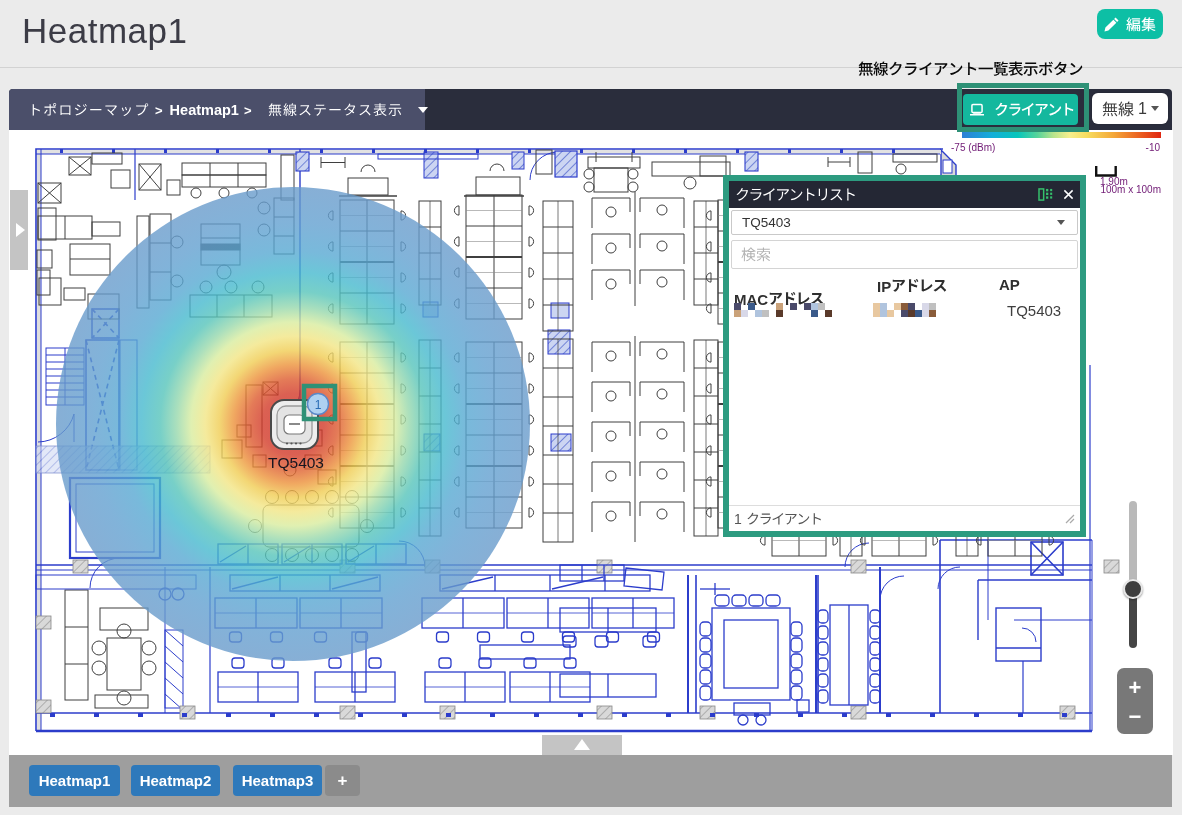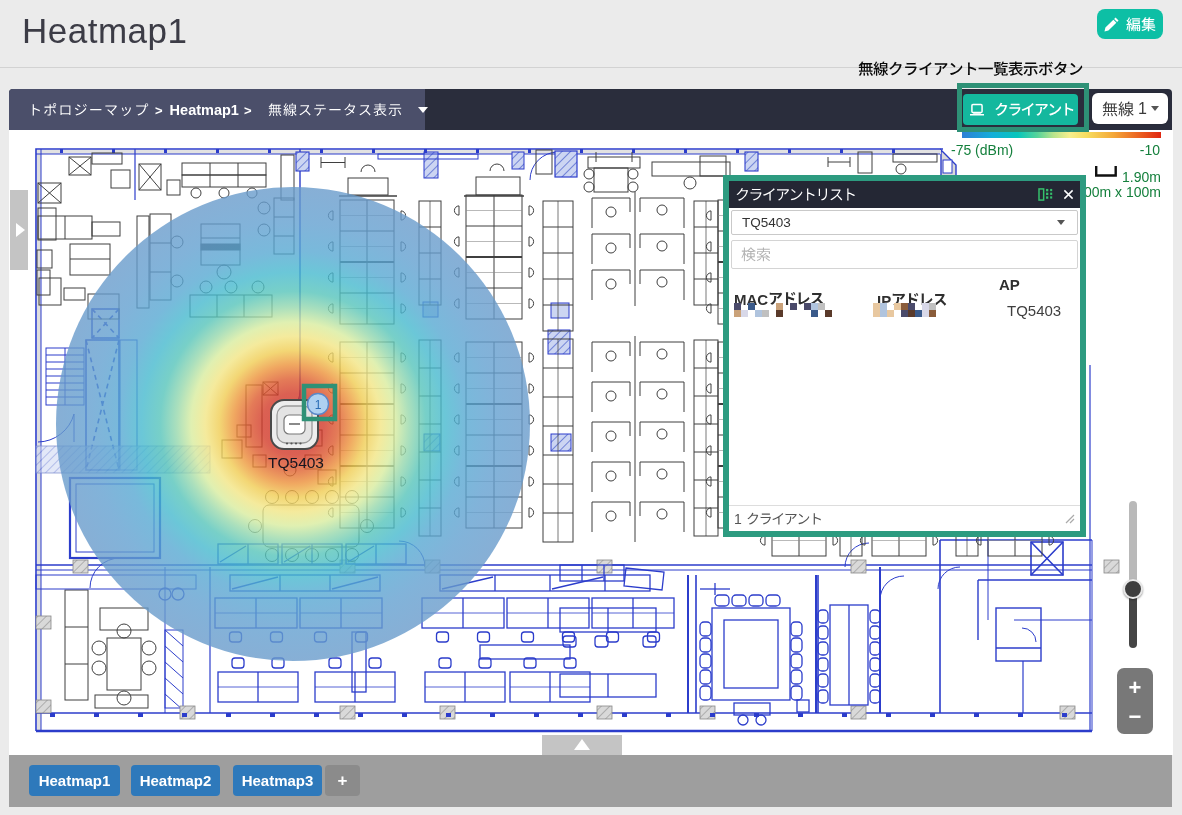--- a/index.html
+++ b/index.html
@@ -8,21 +8,21 @@
 #sep{left:0;top:67px;width:1182px;height:1px;background:#d2d2d2}
 #annlabel{left:858px;top:59px}
 #mapbg{left:9px;top:130px;width:1164px;height:625px;background:#fff}
 #navbar{left:9px;top:89px;width:1163px;height:41px;background:#2a2d3c;border-radius:4px 4px 0 0}
 #crumbseg{position:absolute;left:0;top:0;width:416px;height:41px;background:#4b4f6a;border-radius:4px 0 0 0}
 .crumb{position:absolute;display:flex;align-items:center;color:#fff}
 #clientbtn{left:963px;top:94px;width:115px;height:31px;background:#14b89e;border-radius:4px;display:flex;align-items:center;justify-content:center;gap:8px}
 #annbox{left:957px;top:83px;width:132px;height:49px;border:5px solid #2e9176}
 #wldrop{left:1092px;top:93px;width:76px;height:31px;background:#fff;border-radius:6px;box-shadow:0 0 2px rgba(0,0,0,.25);display:flex;align-items:center}
 #gradbar{left:962px;top:132px;width:199px;height:6px;background:linear-gradient(90deg,#2e7fd6 0%,#14aed9 15%,#06c6bb 28%,#57d49a 38%,#b8e48c 46%,#f6ef8e 54%,#f7dc5e 63%,#f4a838 76%,#ea5c1f 90%,#e02711 100%)}
-.leg{color:#15803d;font-size:14px}
+.leg{color:#701a75;font-size:10px}
 #panel{left:723px;top:175px;width:363px;height:362px;border:6px solid #2d9b80;background:#fff}
 #phead{position:absolute;left:0;top:0;right:0;height:27px;background:#242734;display:flex;align-items:center;padding:0 6px}
 #pdrop{position:absolute;left:2px;top:29px;right:2px;height:25px;border:1px solid #c9c9c9;border-radius:2px;display:flex;align-items:center;padding:0 10px;color:#333;font-size:13.5px}
 #psearch{position:absolute;left:2px;top:59px;right:2px;height:29px;border:1px solid #d4d4d4;border-radius:2px;display:flex;align-items:center;padding:0 9px}
 .pth{position:absolute;font-weight:bold;font-size:15px;color:#2f2f2f;display:flex;align-items:flex-end}
 #pfoot{position:absolute;left:0;right:0;bottom:0;height:26px;border-top:1px solid #ddd;display:flex;align-items:center;padding:0 5px;color:#555}
 #lefttab{left:10px;top:190px;width:18px;height:80px;background:#c4c4c4}
 #coltab{left:542px;top:735px;width:80px;height:20px;background:#c4c4c4}
 #botbar{left:9px;top:755px;width:1163px;height:52px;background:#9e9e9e}
 .hbtn{position:absolute;top:10px;height:31px;background:#2e79bb;border-radius:4px;color:#fff;font-weight:bold;font-size:15px;display:flex;align-items:center;justify-content:center}
@@ -814,21 +814,21 @@
       <span style="font-size:16px;color:#3c3c3c">1</span>
     </span>
     <span class="tri-d" style="position:absolute;right:9px;top:13px"></span>
   </div>
 <div class="abs" id="gradbar"></div>
 <div class="abs leg" style="left:951px;top:142px">-75 (dBm)</div>
 <div class="abs leg" style="left:1100px;top:142px;width:60px;text-align:right">-10</div>
 <svg class="abs" style="left:1095px;top:165px" width="22" height="12" viewBox="0 0 22 12">
     <path d="M1.2 1v9.5h19.5V1" fill="none" stroke="#111" stroke-width="2.4"></path>
   </svg>
-<div class="abs leg" style="left:1100px;top:169px;width:61px;text-align:right">1.90m</div>
+<div class="abs leg" style="left:1100px;top:176px;width:61px;text-align:left">1.90m</div>
 <div class="abs leg" style="left:1060px;top:184px;width:101px;text-align:right">100m x 100m</div>
 <div class="abs" id="panel">
     <div id="phead">
       <svg width="121" height="18.8" viewBox="0 -15 121 18.8" style="overflow:visible">
         <path d="M13.1 -9.4Q13.0 -9.2 12.9 -9.0Q12.8 -8.8 12.7 -8.6Q12.5 -7.8 12.2 -6.9Q11.8 -6.1 11.3 -5.1Q10.7 -4.2 10.1 -3.4Q9.0 -2.2 7.6 -1.1Q6.2 -0.1 4.1 0.7L3.0 -0.3Q4.4 -0.7 5.5 -1.3Q6.6 -1.9 7.5 -2.6Q8.3 -3.3 9.0 -4.1Q9.6 -4.8 10.1 -5.6Q10.6 -6.4 10.9 -7.3Q11.2 -8.1 11.4 -8.8H5.8L6.3 -9.8Q6.5 -9.8 7.0 -9.8Q7.5 -9.8 8.1 -9.8Q8.8 -9.8 9.4 -9.8Q10.0 -9.8 10.5 -9.8Q11.0 -9.8 11.1 -9.8Q11.4 -9.8 11.7 -9.9Q11.9 -9.9 12.1 -10.0ZM8.0 -11.6Q7.9 -11.4 7.7 -11.0Q7.5 -10.7 7.4 -10.5Q6.9 -9.6 6.3 -8.7Q5.6 -7.7 4.7 -6.8Q3.7 -5.9 2.5 -5.1L1.5 -5.8Q2.5 -6.4 3.2 -7.1Q4.0 -7.8 4.6 -8.5Q5.1 -9.1 5.5 -9.8Q6.0 -10.4 6.2 -10.9Q6.3 -11.1 6.5 -11.5Q6.6 -11.8 6.7 -12.1Z M16.9 -11.2Q17.2 -11.1 17.5 -11.1Q17.9 -11.1 18.2 -11.1Q18.4 -11.1 19.0 -11.1Q19.6 -11.1 20.4 -11.1Q21.1 -11.1 21.9 -11.1Q22.6 -11.1 23.2 -11.1Q23.8 -11.1 24.1 -11.1Q24.5 -11.1 24.8 -11.1Q25.2 -11.1 25.5 -11.2V-9.9Q25.2 -10.0 24.8 -10.0Q24.5 -10.0 24.1 -10.0Q23.8 -10.0 23.2 -10.0Q22.7 -10.0 21.9 -10.0Q21.1 -10.0 20.4 -10.0Q19.6 -10.0 19.0 -10.0Q18.5 -10.0 18.2 -10.0Q17.9 -10.0 17.5 -10.0Q17.2 -9.9 16.9 -9.9ZM26.6 -7.2Q26.5 -7.1 26.5 -7.0Q26.4 -6.9 26.4 -6.8Q26.1 -5.7 25.5 -4.6Q25.0 -3.4 24.2 -2.5Q23.0 -1.2 21.6 -0.5Q20.2 0.2 18.8 0.6L17.9 -0.4Q19.5 -0.8 20.8 -1.5Q22.2 -2.2 23.2 -3.2Q23.9 -3.9 24.3 -4.8Q24.7 -5.7 24.9 -6.5Q24.8 -6.5 24.3 -6.5Q23.9 -6.5 23.2 -6.5Q22.6 -6.5 21.8 -6.5Q21.0 -6.5 20.3 -6.5Q19.5 -6.5 18.8 -6.5Q18.2 -6.5 17.7 -6.5Q17.2 -6.5 17.0 -6.5Q16.7 -6.5 16.3 -6.5Q15.9 -6.5 15.5 -6.5V-7.7Q15.9 -7.7 16.3 -7.7Q16.7 -7.6 17.0 -7.6Q17.2 -7.6 17.6 -7.6Q18.1 -7.6 18.7 -7.6Q19.4 -7.6 20.2 -7.6Q20.9 -7.6 21.7 -7.6Q22.5 -7.6 23.1 -7.6Q23.8 -7.6 24.3 -7.6Q24.7 -7.6 24.9 -7.6Q25.1 -7.6 25.4 -7.7Q25.6 -7.7 25.7 -7.7Z M28.1 -5.4Q30.0 -5.9 31.7 -6.7Q33.4 -7.4 34.6 -8.2Q35.4 -8.7 36.2 -9.3Q36.9 -9.9 37.6 -10.5Q38.2 -11.1 38.7 -11.7L39.8 -10.8Q39.1 -10.1 38.4 -9.5Q37.6 -8.9 36.8 -8.3Q36.0 -7.7 35.1 -7.1Q34.3 -6.6 33.3 -6.1Q32.2 -5.6 31.1 -5.1Q29.9 -4.6 28.7 -4.2ZM34.4 -7.6 35.7 -8.0V-1.1Q35.7 -0.9 35.7 -0.5Q35.7 -0.2 35.7 0.0Q35.8 0.3 35.8 0.5H34.3Q34.3 0.3 34.4 0.0Q34.4 -0.2 34.4 -0.5Q34.4 -0.9 34.4 -1.1Z M54.2 -10.1Q54.1 -10.0 54.0 -9.9Q53.8 -9.7 53.8 -9.6Q53.5 -9.1 52.9 -8.3Q52.4 -7.6 51.6 -6.8Q50.9 -6.1 50.0 -5.5L49.0 -6.3Q49.6 -6.6 50.1 -7.0Q50.6 -7.4 51.0 -7.9Q51.5 -8.4 51.8 -8.8Q52.1 -9.3 52.3 -9.6Q52.1 -9.6 51.6 -9.6Q51.0 -9.6 50.3 -9.6Q49.6 -9.6 48.7 -9.6Q47.9 -9.6 47.1 -9.6Q46.3 -9.6 45.6 -9.6Q44.9 -9.6 44.4 -9.6Q43.9 -9.6 43.8 -9.6Q43.3 -9.6 42.9 -9.6Q42.5 -9.6 42.1 -9.5V-10.9Q42.5 -10.8 42.9 -10.8Q43.3 -10.8 43.8 -10.8Q43.9 -10.8 44.4 -10.8Q44.9 -10.8 45.6 -10.8Q46.3 -10.8 47.2 -10.8Q48.0 -10.8 48.8 -10.8Q49.7 -10.8 50.4 -10.8Q51.1 -10.8 51.7 -10.8Q52.2 -10.8 52.4 -10.8Q52.5 -10.8 52.7 -10.8Q52.9 -10.8 53.1 -10.8Q53.3 -10.8 53.4 -10.8ZM48.2 -8.2Q48.2 -6.9 48.1 -5.9Q48.0 -4.8 47.8 -3.9Q47.6 -3.0 47.1 -2.2Q46.7 -1.4 45.9 -0.7Q45.1 -0.0 44.0 0.6L42.9 -0.3Q43.2 -0.4 43.6 -0.6Q43.9 -0.8 44.2 -1.0Q45.1 -1.5 45.6 -2.2Q46.2 -2.9 46.4 -3.6Q46.7 -4.4 46.8 -5.3Q46.9 -6.1 46.9 -7.1Q46.9 -7.3 46.9 -7.6Q46.9 -7.9 46.8 -8.2Z M57.0 -11.0Q57.4 -10.7 57.9 -10.3Q58.5 -9.9 59.0 -9.5Q59.6 -9.0 60.0 -8.6Q60.5 -8.2 60.8 -7.9L59.9 -6.9Q59.6 -7.2 59.1 -7.7Q58.7 -8.1 58.2 -8.5Q57.6 -9.0 57.1 -9.4Q56.6 -9.8 56.1 -10.1ZM55.7 -0.9Q57.0 -1.1 58.1 -1.5Q59.2 -1.8 60.1 -2.3Q61.0 -2.7 61.7 -3.1Q62.9 -3.9 63.8 -4.8Q64.8 -5.7 65.6 -6.7Q66.3 -7.7 66.7 -8.7L67.4 -7.4Q66.9 -6.4 66.2 -5.5Q65.4 -4.5 64.5 -3.6Q63.5 -2.8 62.4 -2.0Q61.7 -1.6 60.8 -1.1Q59.9 -0.7 58.8 -0.3Q57.8 0.1 56.5 0.3Z M72.1 -1.3Q72.1 -1.5 72.1 -2.2Q72.1 -2.8 72.1 -3.7Q72.1 -4.6 72.1 -5.5Q72.1 -6.5 72.1 -7.4Q72.1 -8.3 72.1 -9.0Q72.1 -9.7 72.1 -10.0Q72.1 -10.4 72.0 -10.8Q72.0 -11.3 71.9 -11.6H73.4Q73.4 -11.3 73.3 -10.8Q73.3 -10.4 73.3 -10.0Q73.3 -9.5 73.3 -8.6Q73.3 -7.8 73.3 -6.9Q73.3 -6.0 73.3 -5.1Q73.3 -4.2 73.3 -3.4Q73.3 -2.6 73.3 -2.0Q73.3 -1.5 73.3 -1.3Q73.3 -1.1 73.3 -0.8Q73.3 -0.4 73.4 -0.1Q73.4 0.2 73.4 0.5H72.0Q72.0 0.1 72.0 -0.4Q72.1 -0.9 72.1 -1.3ZM73.0 -7.7Q73.8 -7.5 74.7 -7.2Q75.6 -6.8 76.5 -6.5Q77.4 -6.1 78.3 -5.8Q79.1 -5.4 79.7 -5.1L79.2 -3.9Q78.5 -4.2 77.7 -4.6Q76.9 -4.9 76.1 -5.3Q75.2 -5.6 74.4 -5.9Q73.7 -6.2 73.0 -6.3Z M92.0 -11.4Q92.0 -11.1 92.0 -10.8Q92.0 -10.5 92.0 -10.1Q92.0 -9.8 92.0 -9.3Q92.0 -8.8 92.0 -8.4Q92.0 -7.9 92.0 -7.7Q92.0 -6.3 91.9 -5.4Q91.8 -4.4 91.6 -3.7Q91.4 -3.1 91.1 -2.6Q90.8 -2.1 90.4 -1.6Q89.9 -1.0 89.3 -0.6Q88.7 -0.1 88.0 0.1Q87.4 0.4 86.9 0.6L85.9 -0.4Q86.9 -0.7 87.8 -1.2Q88.8 -1.6 89.5 -2.4Q89.9 -2.9 90.1 -3.4Q90.4 -3.9 90.5 -4.5Q90.6 -5.1 90.7 -5.9Q90.7 -6.6 90.7 -7.7Q90.7 -8.0 90.7 -8.5Q90.7 -8.9 90.7 -9.4Q90.7 -9.8 90.7 -10.1Q90.7 -10.5 90.7 -10.8Q90.7 -11.1 90.6 -11.4ZM85.1 -11.3Q85.1 -11.0 85.0 -10.8Q85.0 -10.5 85.0 -10.2Q85.0 -10.1 85.0 -9.7Q85.0 -9.3 85.0 -8.8Q85.0 -8.3 85.0 -7.7Q85.0 -7.2 85.0 -6.7Q85.0 -6.1 85.0 -5.7Q85.0 -5.3 85.0 -5.2Q85.0 -4.9 85.0 -4.6Q85.1 -4.2 85.1 -4.0H83.7Q83.7 -4.2 83.8 -4.5Q83.8 -4.9 83.8 -5.2Q83.8 -5.3 83.8 -5.7Q83.8 -6.1 83.8 -6.7Q83.8 -7.2 83.8 -7.8Q83.8 -8.3 83.8 -8.8Q83.8 -9.3 83.8 -9.7Q83.8 -10.1 83.8 -10.2Q83.8 -10.4 83.8 -10.7Q83.7 -11.0 83.7 -11.3Z M105.8 -10.0Q105.7 -9.9 105.6 -9.7Q105.5 -9.5 105.4 -9.4Q105.1 -8.6 104.7 -7.7Q104.2 -6.9 103.6 -6.0Q103.1 -5.1 102.4 -4.4Q101.6 -3.5 100.6 -2.6Q99.6 -1.7 98.5 -1.0Q97.4 -0.2 96.3 0.3L95.3 -0.7Q96.5 -1.2 97.6 -1.9Q98.7 -2.6 99.7 -3.4Q100.7 -4.3 101.5 -5.1Q102.0 -5.7 102.5 -6.4Q103.0 -7.2 103.4 -7.9Q103.8 -8.7 104.0 -9.3Q103.8 -9.3 103.4 -9.3Q102.9 -9.3 102.3 -9.3Q101.7 -9.3 101.0 -9.3Q100.4 -9.3 99.7 -9.3Q99.1 -9.3 98.7 -9.3Q98.3 -9.3 98.1 -9.3Q97.9 -9.3 97.5 -9.3Q97.2 -9.3 97.0 -9.3Q96.7 -9.2 96.6 -9.2V-10.6Q96.7 -10.6 97.0 -10.6Q97.3 -10.5 97.6 -10.5Q97.9 -10.5 98.1 -10.5Q98.3 -10.5 98.7 -10.5Q99.2 -10.5 99.8 -10.5Q100.4 -10.5 101.0 -10.5Q101.7 -10.5 102.3 -10.5Q102.9 -10.5 103.3 -10.5Q103.8 -10.5 103.9 -10.5Q104.3 -10.5 104.6 -10.5Q104.9 -10.6 105.0 -10.6ZM102.6 -5.2Q103.3 -4.7 103.9 -4.1Q104.6 -3.5 105.2 -2.8Q105.8 -2.2 106.4 -1.6Q106.9 -1.0 107.3 -0.5L106.2 0.4Q105.7 -0.3 105.0 -1.1Q104.2 -2.0 103.4 -2.8Q102.6 -3.6 101.8 -4.4Z M112.3 -1.3Q112.3 -1.5 112.3 -2.2Q112.3 -2.8 112.3 -3.7Q112.3 -4.6 112.3 -5.5Q112.3 -6.5 112.3 -7.4Q112.3 -8.3 112.3 -9.0Q112.3 -9.7 112.3 -10.0Q112.3 -10.4 112.2 -10.8Q112.2 -11.3 112.1 -11.6H113.6Q113.6 -11.3 113.5 -10.8Q113.5 -10.4 113.5 -10.0Q113.5 -9.5 113.5 -8.6Q113.5 -7.8 113.5 -6.9Q113.5 -6.0 113.5 -5.1Q113.5 -4.2 113.5 -3.4Q113.5 -2.6 113.5 -2.0Q113.5 -1.5 113.5 -1.3Q113.5 -1.1 113.5 -0.8Q113.5 -0.4 113.6 -0.1Q113.6 0.2 113.6 0.5H112.2Q112.2 0.1 112.2 -0.4Q112.3 -0.9 112.3 -1.3ZM113.2 -7.7Q114.0 -7.5 114.9 -7.2Q115.8 -6.8 116.7 -6.5Q117.6 -6.1 118.5 -5.8Q119.3 -5.4 119.9 -5.1L119.4 -3.9Q118.8 -4.2 117.9 -4.6Q117.1 -4.9 116.3 -5.3Q115.4 -5.6 114.6 -5.9Q113.9 -6.2 113.2 -6.3Z" fill="#fff"></path>
       </svg>
       <span style="flex:1"></span>
       <svg width="15" height="13" viewBox="0 0 16 14">
         <rect x="1" y="1" width="5" height="12" fill="none" stroke="#35c06c" stroke-width="1.6"></rect>
         <rect x="8.6" y="1" width="2.4" height="2.6" fill="#35c06c"></rect>
@@ -845,21 +845,21 @@
     </div>
     <div id="pdrop">TQ5403<span style="flex:1"></span><span class="tri-d" style="margin-right:2px"></span></div>
     <div id="psearch">
       <svg width="30" height="18.8" viewBox="0 -15 30 18.8" style="overflow:visible">
         <path d="M0.8 -9.4H5.6V-8.3H0.8ZM2.9 -12.6H3.9V1.2H2.9ZM2.9 -8.7 3.6 -8.5Q3.4 -7.6 3.1 -6.6Q2.9 -5.7 2.5 -4.7Q2.2 -3.8 1.8 -3.0Q1.4 -2.2 1.0 -1.6Q0.9 -1.9 0.8 -2.1Q0.6 -2.4 0.5 -2.6Q0.8 -3.1 1.2 -3.8Q1.6 -4.5 1.9 -5.4Q2.2 -6.2 2.5 -7.1Q2.7 -7.9 2.9 -8.7ZM3.9 -7.3Q4.0 -7.1 4.3 -6.8Q4.5 -6.4 4.9 -6.0Q5.2 -5.5 5.4 -5.1Q5.7 -4.8 5.8 -4.6L5.1 -3.7Q5.0 -4.0 4.8 -4.4Q4.6 -4.8 4.3 -5.3Q4.0 -5.8 3.8 -6.2Q3.5 -6.6 3.4 -6.8ZM7.1 -9.1H12.8V-8.1H7.1ZM9.9 -11.6Q9.5 -11.0 8.8 -10.3Q8.2 -9.6 7.4 -9.1Q6.6 -8.5 5.8 -8.0Q5.7 -8.2 5.5 -8.5Q5.4 -8.8 5.2 -8.9Q6.1 -9.4 6.9 -9.9Q7.6 -10.5 8.3 -11.2Q8.9 -11.9 9.3 -12.6H10.4Q10.9 -11.8 11.6 -11.1Q12.3 -10.5 13.1 -9.9Q13.9 -9.4 14.7 -9.0Q14.5 -8.9 14.4 -8.6Q14.2 -8.3 14.1 -8.1Q13.3 -8.5 12.5 -9.0Q11.7 -9.6 11.0 -10.3Q10.4 -10.9 9.9 -11.6ZM7.1 -5.8V-3.8H12.7V-5.8ZM6.1 -6.7H13.7V-2.8H6.1ZM9.3 -8.5H10.4V-4.5Q10.4 -3.7 10.2 -2.9Q10.0 -2.1 9.5 -1.3Q9.0 -0.5 8.1 0.1Q7.2 0.8 5.7 1.3Q5.6 1.1 5.5 1.0Q5.4 0.8 5.3 0.7Q5.2 0.5 5.0 0.4Q6.5 -0.0 7.3 -0.6Q8.2 -1.2 8.6 -1.8Q9.0 -2.5 9.2 -3.1Q9.3 -3.8 9.3 -4.5ZM10.5 -3.4Q11.0 -2.3 11.5 -1.6Q12.1 -0.9 12.9 -0.4Q13.6 -0.0 14.6 0.3Q14.4 0.5 14.2 0.8Q14.0 1.0 13.9 1.3Q12.9 0.9 12.1 0.3Q11.3 -0.2 10.6 -1.1Q10.0 -1.9 9.6 -3.2Z M21.9 -2.9H23.0V1.2H21.9ZM21.9 -12.6H23.0V-8.4H21.9ZM21.4 -8.1 22.4 -7.6Q21.8 -7.0 21.0 -6.4Q20.3 -5.8 19.6 -5.3L18.8 -5.8Q19.2 -6.1 19.7 -6.5Q20.2 -6.9 20.6 -7.4Q21.1 -7.8 21.4 -8.1ZM24.6 -7.2 25.6 -6.6Q24.8 -5.9 23.8 -5.2Q22.8 -4.5 21.7 -3.8Q20.7 -3.1 19.8 -2.6L19.0 -3.2Q19.7 -3.5 20.4 -4.0Q21.2 -4.5 21.9 -5.1Q22.7 -5.6 23.4 -6.1Q24.1 -6.7 24.6 -7.2ZM17.6 -5.9 18.4 -6.5Q18.9 -6.2 19.6 -5.9Q20.2 -5.5 20.7 -5.1Q21.3 -4.8 21.7 -4.5L20.9 -3.7Q20.5 -4.1 20.0 -4.4Q19.4 -4.8 18.8 -5.2Q18.2 -5.6 17.6 -5.9ZM24.4 -4.7 25.2 -5.3Q25.8 -4.9 26.6 -4.4Q27.3 -3.9 27.9 -3.4Q28.6 -2.9 29.0 -2.5L28.2 -1.9Q27.8 -2.3 27.2 -2.8Q26.5 -3.3 25.8 -3.8Q25.1 -4.3 24.4 -4.7ZM24.5 -1.5 25.3 -2.0Q26.0 -1.7 26.7 -1.3Q27.4 -0.9 28.0 -0.5Q28.7 -0.0 29.1 0.3L28.2 1.0Q27.8 0.6 27.2 0.2Q26.6 -0.2 25.8 -0.7Q25.1 -1.1 24.5 -1.5ZM16.0 -3.4Q17.0 -3.4 18.3 -3.4Q19.7 -3.4 21.2 -3.4Q22.7 -3.5 24.3 -3.5Q25.9 -3.5 27.5 -3.5L27.5 -2.7Q25.4 -2.6 23.3 -2.5Q21.2 -2.5 19.3 -2.4Q17.5 -2.4 16.0 -2.4ZM19.3 -2.1 20.4 -1.7Q19.9 -1.1 19.3 -0.6Q18.6 -0.2 17.9 0.3Q17.2 0.7 16.6 1.0Q16.5 0.9 16.3 0.8Q16.1 0.6 16.0 0.5Q15.8 0.3 15.7 0.3Q16.7 -0.2 17.7 -0.8Q18.7 -1.4 19.3 -2.1ZM16.1 -11.3H28.8V-10.3H16.1ZM16.1 -8.8H29.0V-6.0H27.8V-7.9H17.2V-6.0H16.1Z" fill="#b2b2b2"></path>
       </svg>
     </div>
     <div class="pth" style="left:5px;top:108px">MAC<svg width="56" height="18.8" viewBox="0 -15 56 18.8" style="overflow:visible">
         <path d="M14.3 -10.1Q14.2 -10.0 14.0 -9.8Q13.8 -9.5 13.7 -9.4Q13.4 -8.8 12.8 -8.0Q12.3 -7.3 11.6 -6.5Q10.9 -5.8 10.1 -5.3L8.6 -6.5Q9.0 -6.8 9.5 -7.1Q9.9 -7.5 10.3 -7.9Q10.6 -8.3 10.9 -8.7Q11.2 -9.0 11.3 -9.3Q11.1 -9.3 10.7 -9.3Q10.2 -9.3 9.6 -9.3Q8.9 -9.3 8.2 -9.3Q7.4 -9.3 6.7 -9.3Q6.0 -9.3 5.3 -9.3Q4.7 -9.3 4.2 -9.3Q3.7 -9.3 3.5 -9.3Q3.1 -9.3 2.6 -9.3Q2.2 -9.2 1.7 -9.2V-11.3Q2.1 -11.2 2.6 -11.2Q3.1 -11.1 3.5 -11.1Q3.7 -11.1 4.2 -11.1Q4.7 -11.1 5.4 -11.1Q6.1 -11.1 6.8 -11.1Q7.6 -11.1 8.4 -11.1Q9.2 -11.1 9.8 -11.1Q10.5 -11.1 11.0 -11.1Q11.4 -11.1 11.6 -11.1Q11.8 -11.1 12.1 -11.1Q12.4 -11.2 12.7 -11.2Q13.0 -11.2 13.1 -11.3ZM8.2 -8.1Q8.2 -7.0 8.2 -6.0Q8.1 -4.9 7.9 -4.0Q7.7 -3.1 7.3 -2.2Q6.8 -1.3 6.0 -0.6Q5.3 0.2 4.0 0.8L2.3 -0.6Q2.7 -0.7 3.1 -0.9Q3.5 -1.1 3.9 -1.4Q4.6 -1.9 5.0 -2.5Q5.5 -3.0 5.7 -3.7Q6.0 -4.3 6.0 -5.1Q6.1 -5.9 6.1 -6.8Q6.1 -7.1 6.1 -7.4Q6.1 -7.8 6.0 -8.1Z M24.0 -11.2Q24.2 -10.9 24.5 -10.5Q24.7 -10.1 25.0 -9.6Q25.2 -9.2 25.4 -8.9L24.1 -8.3Q23.9 -8.8 23.7 -9.2Q23.5 -9.5 23.3 -9.9Q23.0 -10.2 22.8 -10.6ZM26.0 -12.0Q26.2 -11.7 26.5 -11.3Q26.7 -10.9 27.0 -10.5Q27.2 -10.1 27.4 -9.8L26.1 -9.1Q25.9 -9.6 25.7 -10.0Q25.5 -10.4 25.3 -10.7Q25.0 -11.0 24.7 -11.4ZM18.0 -1.2Q18.0 -1.5 18.0 -2.2Q18.0 -2.8 18.0 -3.7Q18.0 -4.5 18.0 -5.5Q18.0 -6.4 18.0 -7.3Q18.0 -8.2 18.0 -8.9Q18.0 -9.5 18.0 -9.8Q18.0 -10.2 18.0 -10.8Q18.0 -11.3 17.9 -11.7H20.2Q20.2 -11.3 20.1 -10.8Q20.1 -10.3 20.1 -9.8Q20.1 -9.4 20.1 -8.7Q20.1 -8.0 20.1 -7.1Q20.1 -6.2 20.1 -5.3Q20.1 -4.4 20.1 -3.6Q20.1 -2.7 20.1 -2.1Q20.1 -1.5 20.1 -1.2Q20.1 -1.0 20.1 -0.6Q20.1 -0.3 20.2 0.2Q20.2 0.6 20.2 0.9H17.9Q18.0 0.4 18.0 -0.2Q18.0 -0.8 18.0 -1.2ZM19.7 -7.8Q20.4 -7.6 21.3 -7.3Q22.3 -7.0 23.2 -6.6Q24.2 -6.3 25.0 -5.9Q25.8 -5.6 26.4 -5.3L25.5 -3.2Q24.9 -3.6 24.1 -3.9Q23.4 -4.2 22.6 -4.6Q21.8 -4.9 21.0 -5.1Q20.3 -5.4 19.7 -5.6Z M30.5 -0.6Q30.7 -0.9 30.7 -1.1Q30.7 -1.3 30.7 -1.6Q30.7 -1.9 30.7 -2.4Q30.7 -3.0 30.7 -3.8Q30.7 -4.6 30.7 -5.4Q30.7 -6.3 30.7 -7.1Q30.7 -7.9 30.7 -8.6Q30.7 -9.3 30.7 -9.7Q30.7 -10.0 30.7 -10.3Q30.7 -10.6 30.6 -10.9Q30.6 -11.2 30.6 -11.4H32.9Q32.8 -11.0 32.8 -10.6Q32.8 -10.1 32.8 -9.7Q32.8 -9.3 32.8 -8.8Q32.8 -8.3 32.8 -7.6Q32.8 -7.0 32.8 -6.3Q32.8 -5.6 32.8 -4.9Q32.8 -4.3 32.8 -3.7Q32.8 -3.1 32.8 -2.6Q32.8 -2.2 32.8 -1.9Q33.7 -2.2 34.7 -2.6Q35.8 -3.1 36.8 -3.8Q37.9 -4.4 38.8 -5.2Q39.8 -6.0 40.5 -6.9L41.5 -5.2Q40.0 -3.3 37.7 -2.0Q35.5 -0.6 32.8 0.2Q32.7 0.3 32.4 0.4Q32.2 0.5 31.9 0.6Z M53.9 -10.2Q53.8 -10.0 53.6 -9.8Q53.5 -9.5 53.4 -9.2Q53.1 -8.5 52.6 -7.7Q52.2 -6.8 51.6 -5.9Q51.0 -5.0 50.4 -4.3Q49.5 -3.3 48.5 -2.4Q47.5 -1.5 46.4 -0.7Q45.3 0.1 44.1 0.6L42.5 -1.0Q43.7 -1.5 44.9 -2.2Q46.0 -2.9 47.0 -3.7Q48.0 -4.5 48.7 -5.3Q49.2 -5.9 49.6 -6.5Q50.1 -7.2 50.4 -7.8Q50.8 -8.4 50.9 -9.0Q50.8 -9.0 50.4 -9.0Q50.0 -9.0 49.5 -9.0Q49.0 -9.0 48.4 -9.0Q47.8 -9.0 47.3 -9.0Q46.8 -9.0 46.4 -9.0Q46.0 -9.0 45.8 -9.0Q45.5 -9.0 45.2 -8.9Q44.8 -8.9 44.5 -8.9Q44.2 -8.9 44.1 -8.9V-11.0Q44.3 -11.0 44.6 -11.0Q44.9 -10.9 45.3 -10.9Q45.6 -10.9 45.8 -10.9Q46.0 -10.9 46.5 -10.9Q46.9 -10.9 47.4 -10.9Q47.9 -10.9 48.5 -10.9Q49.1 -10.9 49.6 -10.9Q50.2 -10.9 50.6 -10.9Q51.0 -10.9 51.1 -10.9Q51.6 -10.9 52.0 -10.9Q52.5 -11.0 52.7 -11.1ZM50.6 -5.5Q51.1 -5.0 51.8 -4.4Q52.5 -3.8 53.1 -3.1Q53.7 -2.5 54.3 -1.9Q54.8 -1.3 55.2 -0.8L53.5 0.7Q53.0 -0.1 52.2 -0.9Q51.5 -1.8 50.7 -2.6Q50.0 -3.4 49.1 -4.1Z" fill="#2f2f2f"></path>
       </svg></div>
-    <div class="pth" style="left:148px;top:109px">IP<svg width="56" height="18.8" viewBox="0 -15 56 18.8" style="overflow:visible">
+    <div class="pth" style="left:148px;top:95px">IP<svg width="56" height="18.8" viewBox="0 -15 56 18.8" style="overflow:visible">
         <path d="M14.3 -10.1Q14.2 -10.0 14.0 -9.8Q13.8 -9.5 13.7 -9.4Q13.4 -8.8 12.8 -8.0Q12.3 -7.3 11.6 -6.5Q10.9 -5.8 10.1 -5.3L8.6 -6.5Q9.0 -6.8 9.5 -7.1Q9.9 -7.5 10.3 -7.9Q10.6 -8.3 10.9 -8.7Q11.2 -9.0 11.3 -9.3Q11.1 -9.3 10.7 -9.3Q10.2 -9.3 9.6 -9.3Q8.9 -9.3 8.2 -9.3Q7.4 -9.3 6.7 -9.3Q6.0 -9.3 5.3 -9.3Q4.7 -9.3 4.2 -9.3Q3.7 -9.3 3.5 -9.3Q3.1 -9.3 2.6 -9.3Q2.2 -9.2 1.7 -9.2V-11.3Q2.1 -11.2 2.6 -11.2Q3.1 -11.1 3.5 -11.1Q3.7 -11.1 4.2 -11.1Q4.7 -11.1 5.4 -11.1Q6.1 -11.1 6.8 -11.1Q7.6 -11.1 8.4 -11.1Q9.2 -11.1 9.8 -11.1Q10.5 -11.1 11.0 -11.1Q11.4 -11.1 11.6 -11.1Q11.8 -11.1 12.1 -11.1Q12.4 -11.2 12.7 -11.2Q13.0 -11.2 13.1 -11.3ZM8.2 -8.1Q8.2 -7.0 8.2 -6.0Q8.1 -4.9 7.9 -4.0Q7.7 -3.1 7.3 -2.2Q6.8 -1.3 6.0 -0.6Q5.3 0.2 4.0 0.8L2.3 -0.6Q2.7 -0.7 3.1 -0.9Q3.5 -1.1 3.9 -1.4Q4.6 -1.9 5.0 -2.5Q5.5 -3.0 5.7 -3.7Q6.0 -4.3 6.0 -5.1Q6.1 -5.9 6.1 -6.8Q6.1 -7.1 6.1 -7.4Q6.1 -7.8 6.0 -8.1Z M24.0 -11.2Q24.2 -10.9 24.5 -10.5Q24.7 -10.1 25.0 -9.6Q25.2 -9.2 25.4 -8.9L24.1 -8.3Q23.9 -8.8 23.7 -9.2Q23.5 -9.5 23.3 -9.9Q23.0 -10.2 22.8 -10.6ZM26.0 -12.0Q26.2 -11.7 26.5 -11.3Q26.7 -10.9 27.0 -10.5Q27.2 -10.1 27.4 -9.8L26.1 -9.1Q25.9 -9.6 25.7 -10.0Q25.5 -10.4 25.3 -10.7Q25.0 -11.0 24.7 -11.4ZM18.0 -1.2Q18.0 -1.5 18.0 -2.2Q18.0 -2.8 18.0 -3.7Q18.0 -4.5 18.0 -5.5Q18.0 -6.4 18.0 -7.3Q18.0 -8.2 18.0 -8.9Q18.0 -9.5 18.0 -9.8Q18.0 -10.2 18.0 -10.8Q18.0 -11.3 17.9 -11.7H20.2Q20.2 -11.3 20.1 -10.8Q20.1 -10.3 20.1 -9.8Q20.1 -9.4 20.1 -8.7Q20.1 -8.0 20.1 -7.1Q20.1 -6.2 20.1 -5.3Q20.1 -4.4 20.1 -3.6Q20.1 -2.7 20.1 -2.1Q20.1 -1.5 20.1 -1.2Q20.1 -1.0 20.1 -0.6Q20.1 -0.3 20.2 0.2Q20.2 0.6 20.2 0.9H17.9Q18.0 0.4 18.0 -0.2Q18.0 -0.8 18.0 -1.2ZM19.7 -7.8Q20.4 -7.6 21.3 -7.3Q22.3 -7.0 23.2 -6.6Q24.2 -6.3 25.0 -5.9Q25.8 -5.6 26.4 -5.3L25.5 -3.2Q24.9 -3.6 24.1 -3.9Q23.4 -4.2 22.6 -4.6Q21.8 -4.9 21.0 -5.1Q20.3 -5.4 19.7 -5.6Z M30.5 -0.6Q30.7 -0.9 30.7 -1.1Q30.7 -1.3 30.7 -1.6Q30.7 -1.9 30.7 -2.4Q30.7 -3.0 30.7 -3.8Q30.7 -4.6 30.7 -5.4Q30.7 -6.3 30.7 -7.1Q30.7 -7.9 30.7 -8.6Q30.7 -9.3 30.7 -9.7Q30.7 -10.0 30.7 -10.3Q30.7 -10.6 30.6 -10.9Q30.6 -11.2 30.6 -11.4H32.9Q32.8 -11.0 32.8 -10.6Q32.8 -10.1 32.8 -9.7Q32.8 -9.3 32.8 -8.8Q32.8 -8.3 32.8 -7.6Q32.8 -7.0 32.8 -6.3Q32.8 -5.6 32.8 -4.9Q32.8 -4.3 32.8 -3.7Q32.8 -3.1 32.8 -2.6Q32.8 -2.2 32.8 -1.9Q33.7 -2.2 34.7 -2.6Q35.8 -3.1 36.8 -3.8Q37.9 -4.4 38.8 -5.2Q39.8 -6.0 40.5 -6.9L41.5 -5.2Q40.0 -3.3 37.7 -2.0Q35.5 -0.6 32.8 0.2Q32.7 0.3 32.4 0.4Q32.2 0.5 31.9 0.6Z M53.9 -10.2Q53.8 -10.0 53.6 -9.8Q53.5 -9.5 53.4 -9.2Q53.1 -8.5 52.6 -7.7Q52.2 -6.8 51.6 -5.9Q51.0 -5.0 50.4 -4.3Q49.5 -3.3 48.5 -2.4Q47.5 -1.5 46.4 -0.7Q45.3 0.1 44.1 0.6L42.5 -1.0Q43.7 -1.5 44.9 -2.2Q46.0 -2.9 47.0 -3.7Q48.0 -4.5 48.7 -5.3Q49.2 -5.9 49.6 -6.5Q50.1 -7.2 50.4 -7.8Q50.8 -8.4 50.9 -9.0Q50.8 -9.0 50.4 -9.0Q50.0 -9.0 49.5 -9.0Q49.0 -9.0 48.4 -9.0Q47.8 -9.0 47.3 -9.0Q46.8 -9.0 46.4 -9.0Q46.0 -9.0 45.8 -9.0Q45.5 -9.0 45.2 -8.9Q44.8 -8.9 44.5 -8.9Q44.2 -8.9 44.1 -8.9V-11.0Q44.3 -11.0 44.6 -11.0Q44.9 -10.9 45.3 -10.9Q45.6 -10.9 45.8 -10.9Q46.0 -10.9 46.5 -10.9Q46.9 -10.9 47.4 -10.9Q47.9 -10.9 48.5 -10.9Q49.1 -10.9 49.6 -10.9Q50.2 -10.9 50.6 -10.9Q51.0 -10.9 51.1 -10.9Q51.6 -10.9 52.0 -10.9Q52.5 -11.0 52.7 -11.1ZM50.6 -5.5Q51.1 -5.0 51.8 -4.4Q52.5 -3.8 53.1 -3.1Q53.7 -2.5 54.3 -1.9Q54.8 -1.3 55.2 -0.8L53.5 0.7Q53.0 -0.1 52.2 -0.9Q51.5 -1.8 50.7 -2.6Q50.0 -3.4 49.1 -4.1Z" fill="#2f2f2f"></path>
       </svg></div>
     <div class="pth" style="left:270px;top:95px">AP</div>
     <svg class="abs" style="left:5px;top:122px" width="98" height="14">
       <rect x="0" y="0" width="7" height="7" fill="#4a4a6a"></rect>
       <rect x="0" y="7" width="7" height="7" fill="#caa27a"></rect>
       <rect x="7" y="7" width="7" height="7" fill="#d8d8e8"></rect>
       <rect x="14" y="0" width="7" height="7" fill="#3a5a8a"></rect>
       <rect x="21" y="7" width="7" height="7" fill="#b0c4de"></rect>
       <rect x="28" y="7" width="7" height="7" fill="#c0c0c0"></rect>

